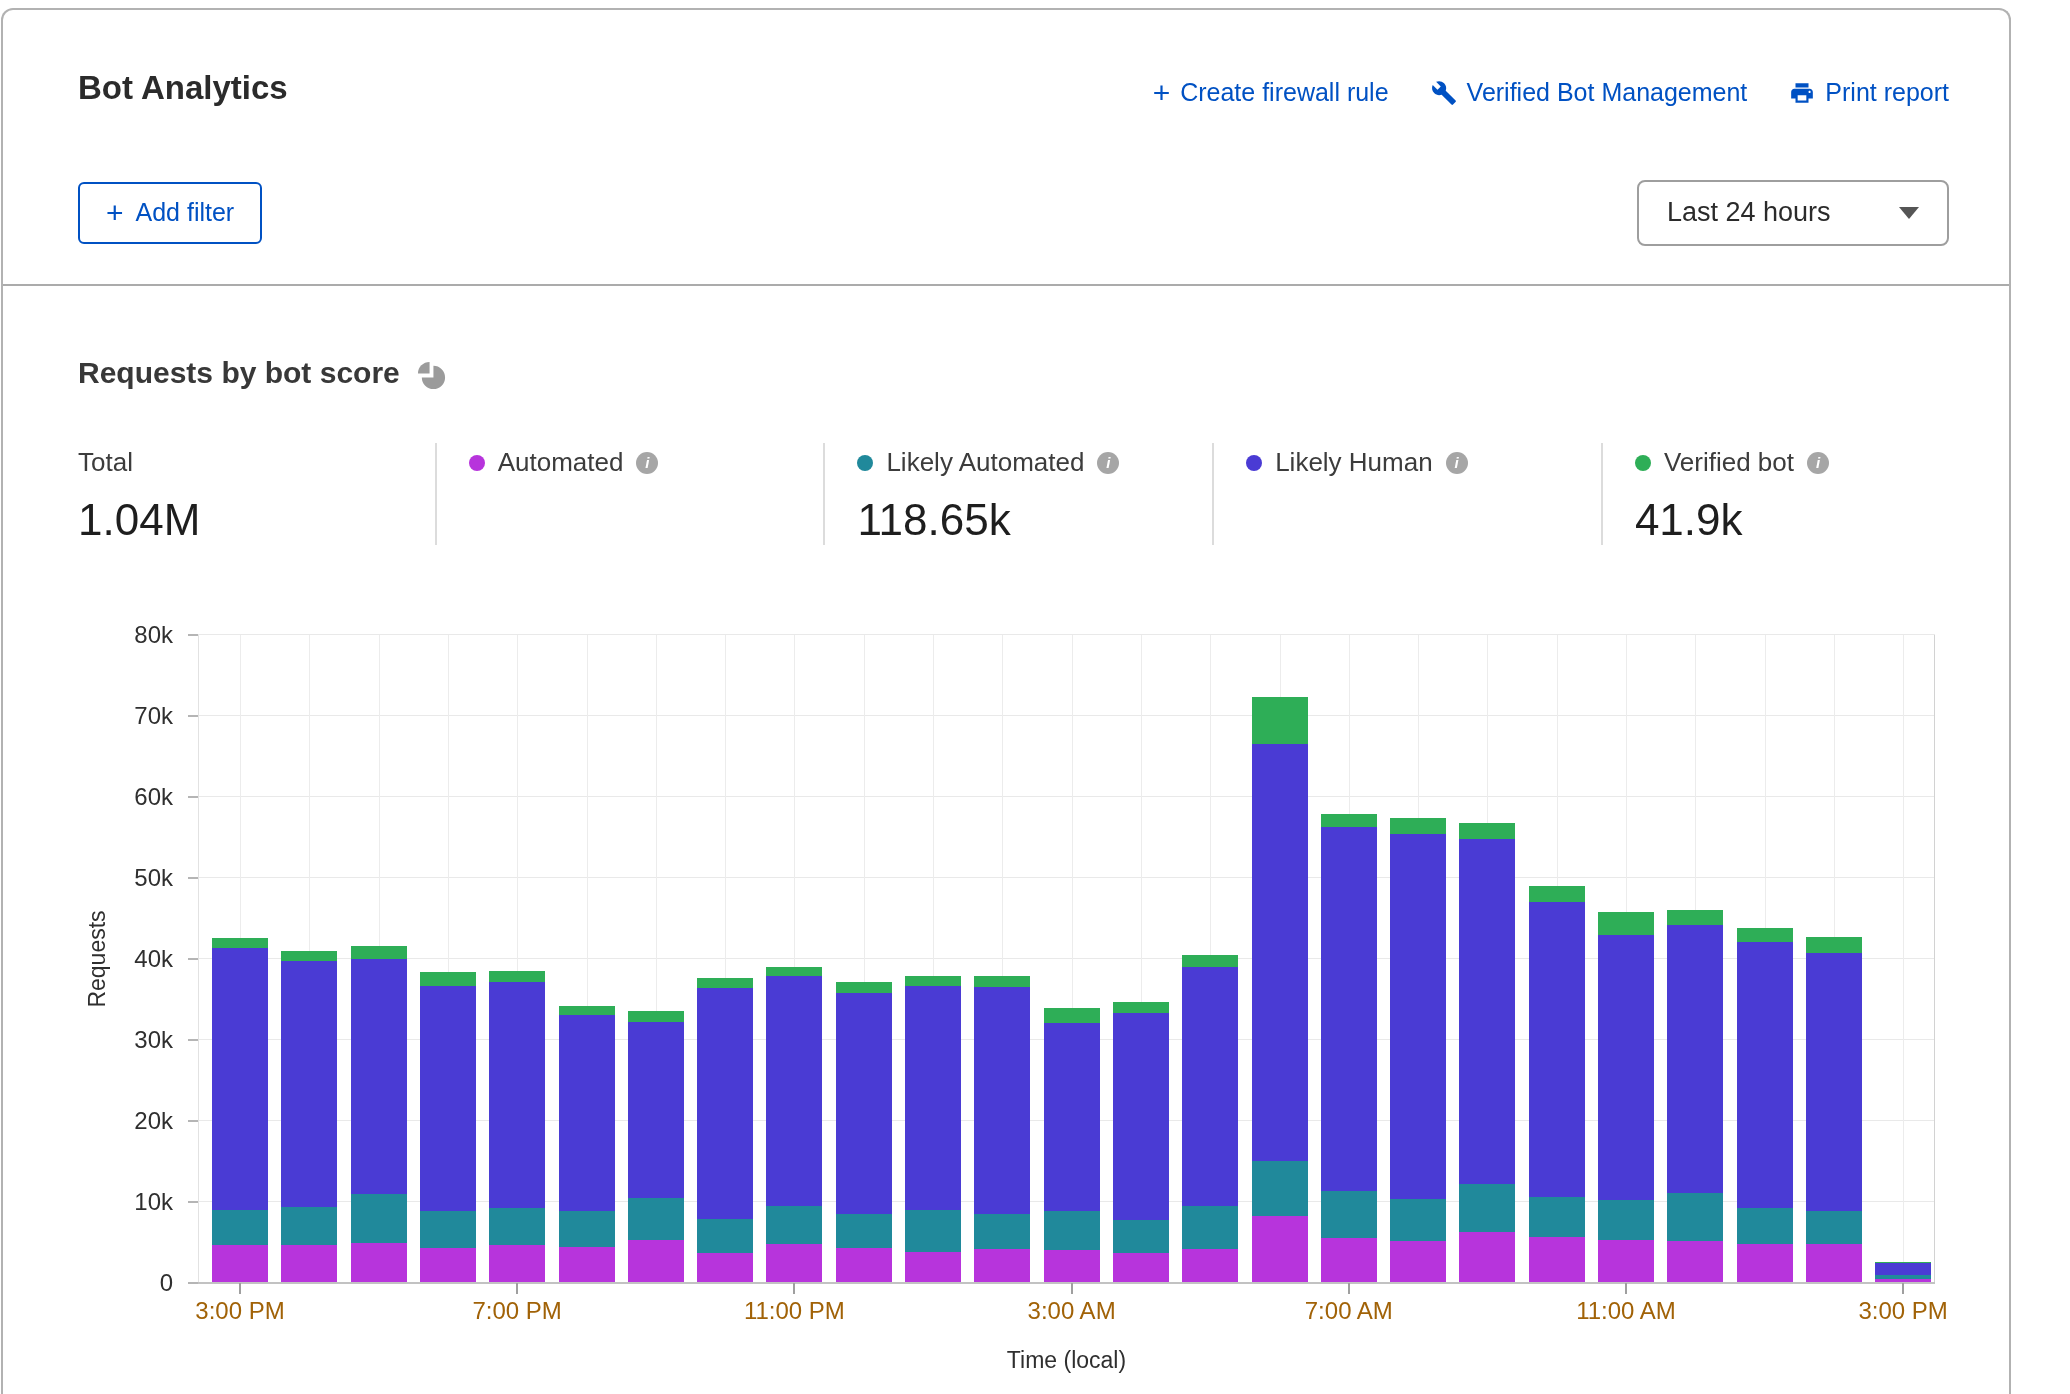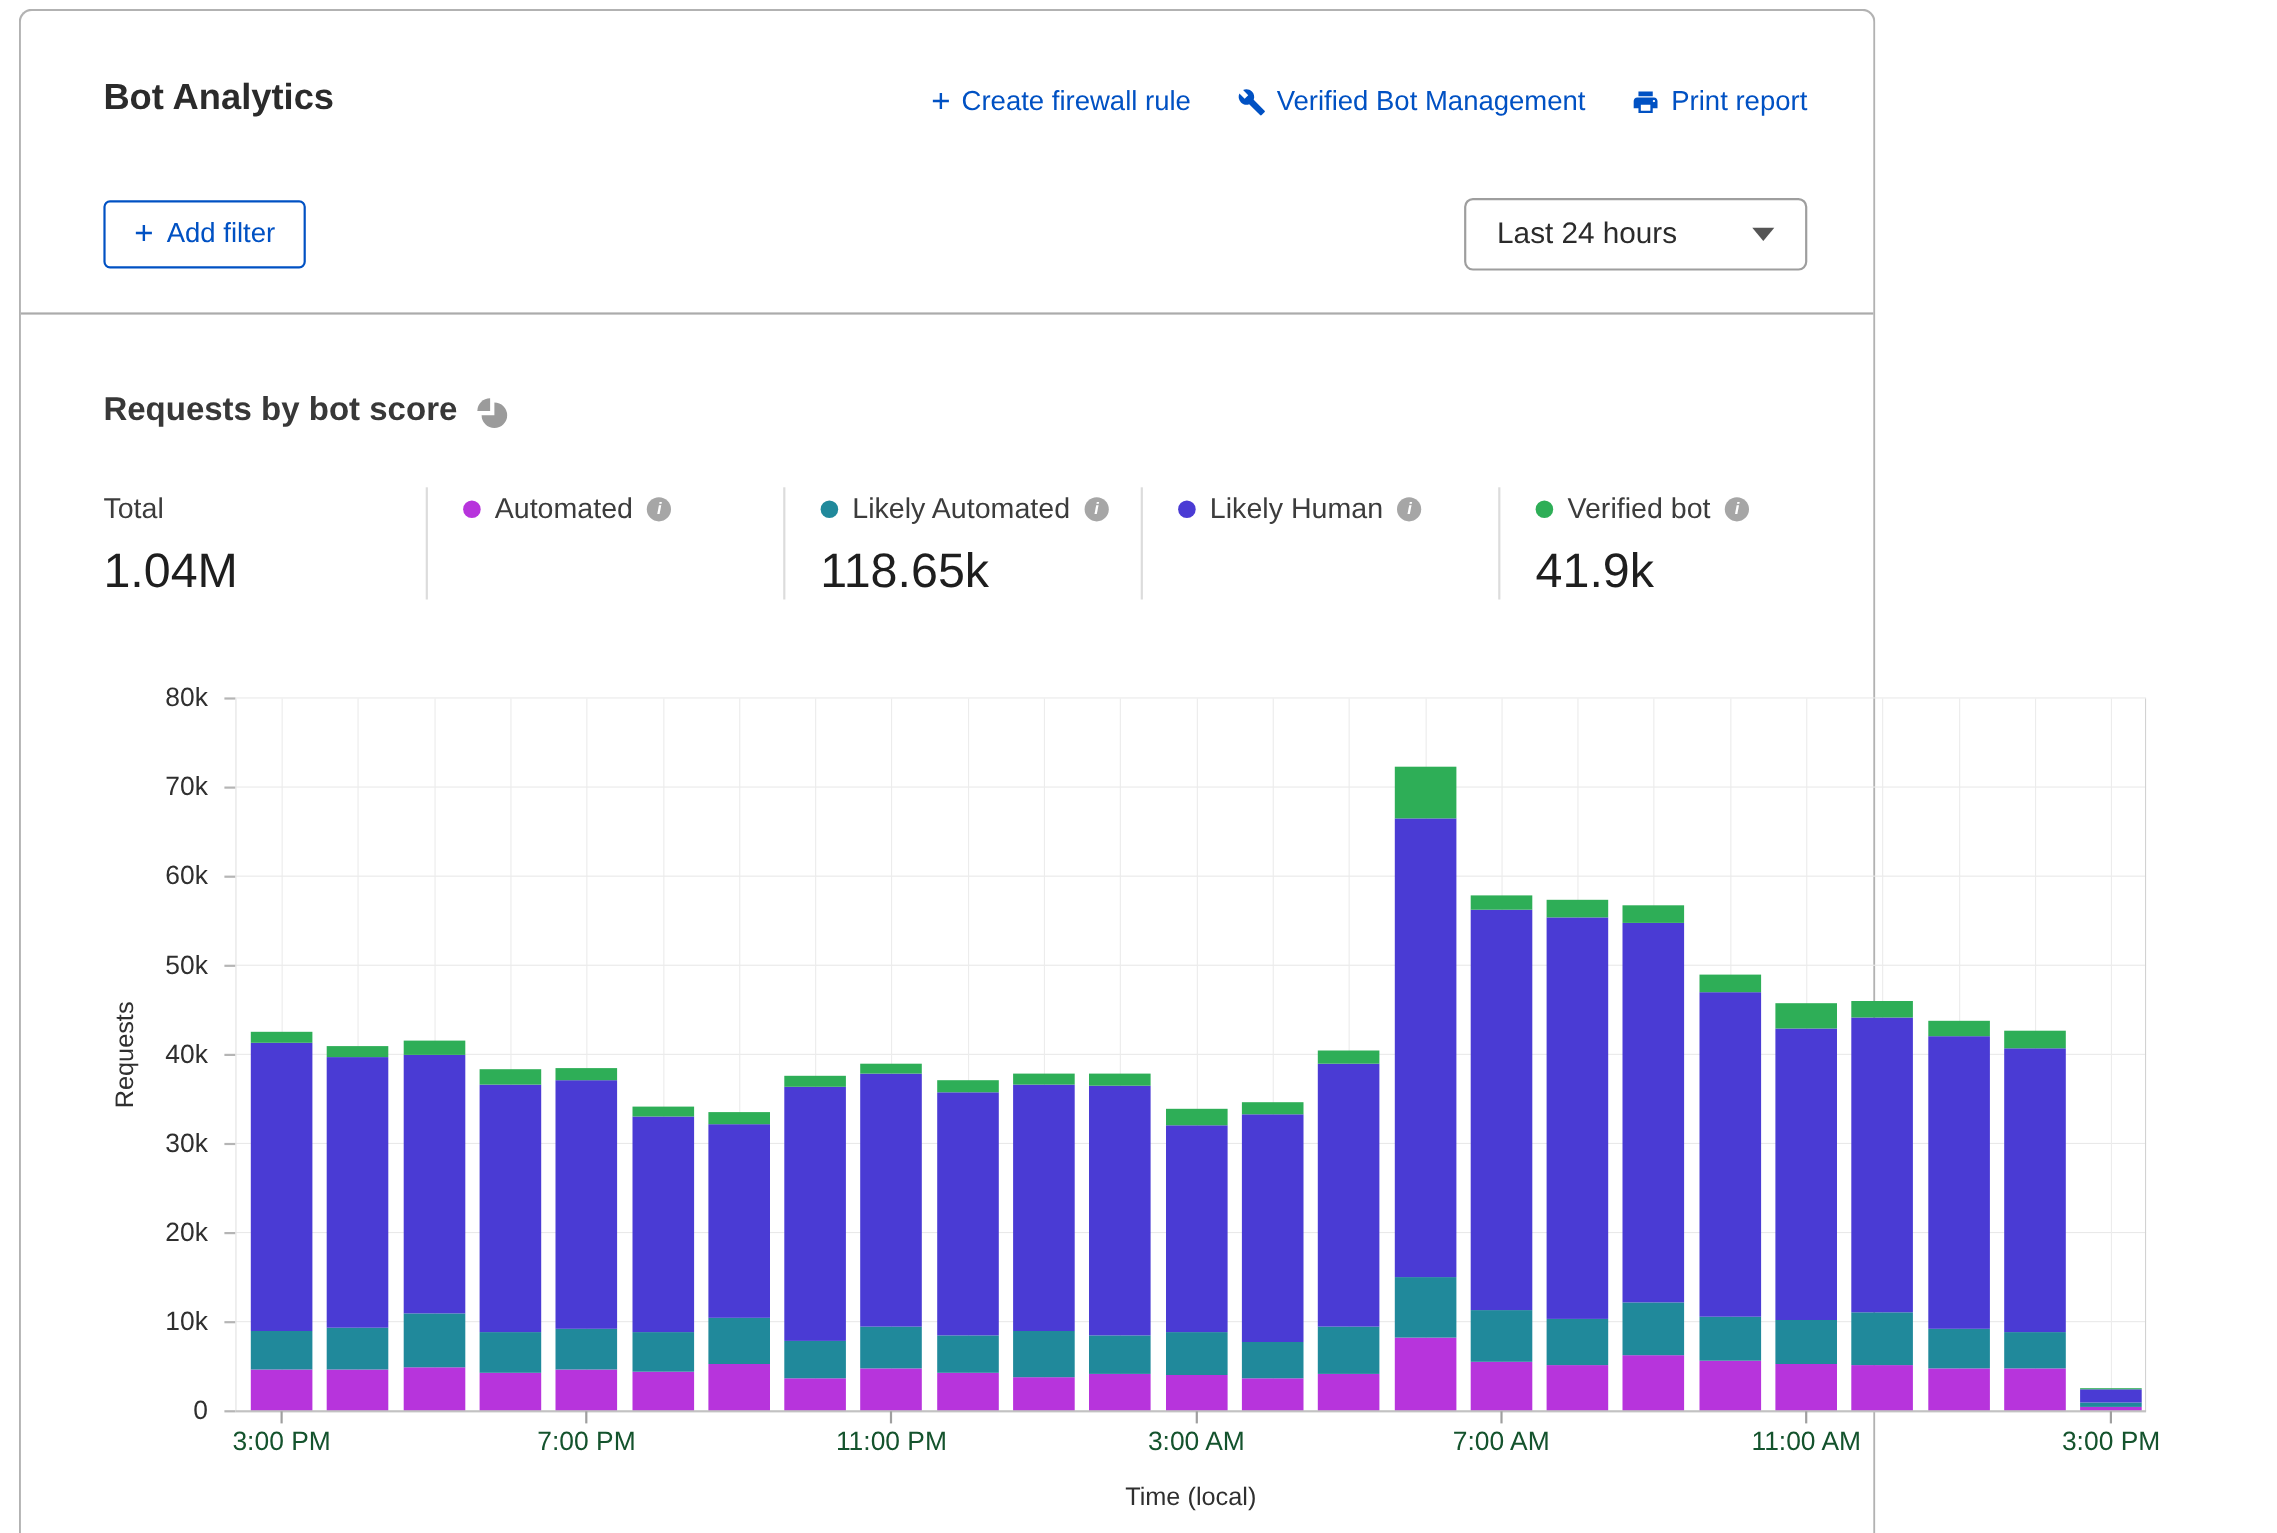--- a/index.html
+++ b/index.html
@@ -1,19 +1,19 @@
 <!DOCTYPE html>
 <html><head>
 <meta charset="utf-8">
 <style>
   * { margin:0; padding:0; box-sizing:border-box; }
   html,body { background:#fff; }
   body { font-family:"Liberation Sans", sans-serif; color:#2d2d2d; }
   .page { position:relative; width:2070px; height:1394px; background:#fff; overflow:hidden; }
-  .card { position:absolute; left:17px; top:8px; width:1688px; height:1386px;
+  .card { position:absolute; left:1px; top:8px; width:2010px; height:1386px;
           background:#fff; border:2px solid #b2b2b2; border-bottom:none;
           border-radius:12px 12px 0 0; }
 
   
   .title-row { display:flex; justify-content:space-between; align-items:flex-start;
                padding:58px 60px 0 75px; }
   .page-title { font-size:33px; font-weight:700; color:#2b2b2b; line-height:1.2; }
   .actions { display:flex; gap:42px; margin-top:10px; }
   .action { display:flex; align-items:center; gap:10px; color:#0051c3; font-size:25px;
             cursor:pointer; text-decoration:none; }
@@ -59,21 +59,21 @@
   #plot { position:absolute; left:120px; top:54px; width:1737px; height:648px; }
   #plot > div { position:absolute; }
   .hgrid { left:0; width:100%; height:1px; background:#e9e9e9; }
   .baseline { height:2px; background:#c2c2c2; }
   .vgrid { top:0; width:1px; height:100%; background:#ececec; }
   .pbound-l { left:0; top:0; width:1px; height:100%; background:#e2e2e2; }
   .pbound-r { right:0; top:0; width:1px; height:100%; background:#d2d2d2; }
   .ymini { left:-10px; width:10px; height:2px; background:#b5b5b5; }
   .ytick { left:-115px; width:90px; text-align:right; font-size:24px; color:#2f2f2f; }
   .xmini { top:100%; width:2px; height:11px; background:#9f9f9f; }
-  .xtick { top:calc(100% + 14px); width:200px; text-align:center; font-size:24px; color:#14532d; }
+  .xtick { top:calc(100% + 14px); width:200px; text-align:center; font-size:24px; color:#a16207; }
   .seg { }
   .y-axis-title { position:absolute; left:-162px; top:312px; width:120px; height:24px;
                   text-align:center; font-size:23px; color:#2f2f2f;
                   transform:rotate(-90deg); transform-origin:center; }
   .x-axis-title { position:absolute; left:0; top:110%; width:100%; text-align:center;
                   font-size:23px; color:#2f2f2f; }
 </style>
 </head>
 <body>
 

